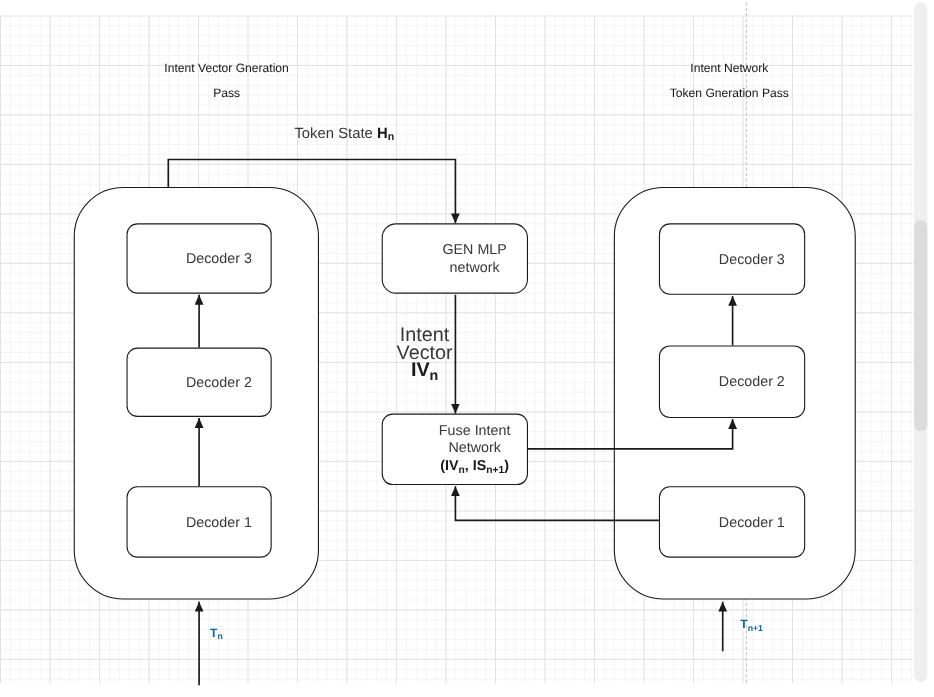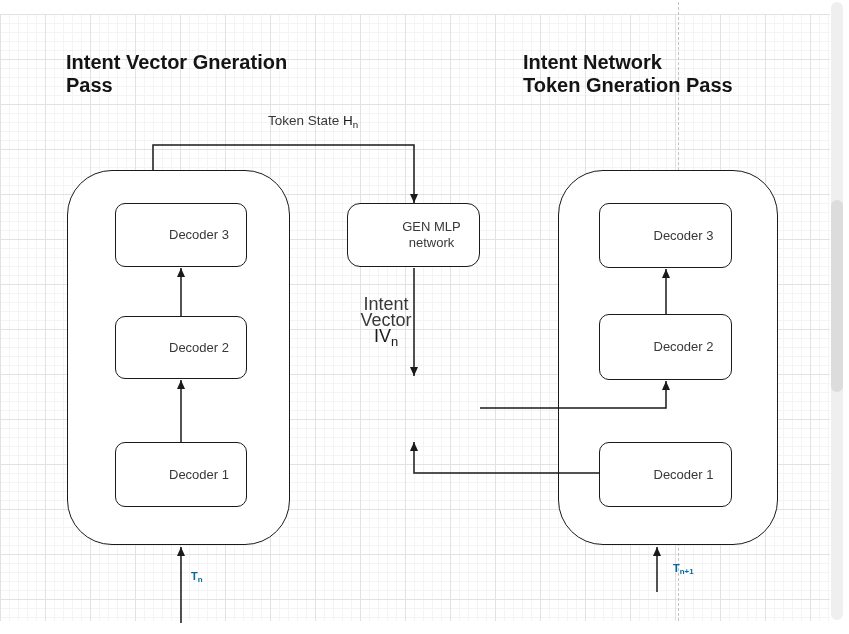--- a/index.html
+++ b/index.html
@@ -35,34 +35,34 @@
   svg.wires{position:absolute;left:0;top:0;z-index:3;}
 
   .node{
     position:absolute;background:#ffffff;border:1.4px solid #1a1a1a;
     border-radius:10px;z-index:4;box-sizing:border-box;
     display:flex;align-items:center;justify-content:center;
     font-size:13px;color:#383838;text-align:center;line-height:16px;padding-left:36px;
   }
 
   .title{
-    position:absolute;z-index:4;font-size:20px;font-weight:700;color:#141414;
-    line-height:23px;white-space:pre-line;
+    position:absolute;z-index:4;font-size:11px;font-weight:400;color:#141414;
+    text-align:center;line-height:23px;white-space:pre-line;
   }
   #left-title{left:66px;top:51px;width:280px;}
   #right-title{left:523px;top:51px;width:280px;}
 
   .freelabel{
     position:absolute;z-index:4;font-size:18px;color:#383838;
     text-align:center;line-height:16px;
   }
   #hidden-state-label{left:238px;top:113px;width:150px;font-size:13.5px;}
   #intent-vector-label{left:346px;top:296px;width:80px;}
   #intermediate-label{left:355px;top:483px;width:125px;}
-  .symline{font-weight:400;color:#1a1a1a;}
+  .symline{font-weight:700;color:#1a1a1a;}
   .inlabel{position:absolute;z-index:4;font-weight:700;font-size:11px;color:#0369a1;}
   #tn-label{left:191px;top:570px;}
   #tn1-label{left:673px;top:562px;}
   sub{font-size:0.72em;vertical-align:-0.28em;letter-spacing:0;}
 
   
   #scrollbar-track{
     position:absolute;left:831px;top:2px;width:12px;height:618px;
     background:#efefef;border-radius:6px;z-index:5;
   }
@@ -99,20 +99,27 @@
       <path d="M181,623 V547" marker-end="url(#ah)"></path>
       <path d="M657,592 V547" marker-end="url(#ah)"></path>
     </g>
   </svg>
 
   <div class="node" style="left:115px;top:203px;width:132px;height:64px;">Decoder 3</div>
   <div class="node" style="left:115px;top:316px;width:132px;height:63px;">Decoder 2</div>
   <div class="node" style="left:115px;top:442px;width:132px;height:65px;">Decoder 1</div>
 
   <div class="node" style="left:347px;top:203px;width:133px;height:64px;border-radius:13px;">GEN MLP network</div>
+  <div class="node" style="left:347px;top:376px;width:133px;height:65px;">
+    <div>
+      <span>Fuse Intent</span><br>
+      <span>Network</span><br>
+      <span class="symline"><span>(IV</span><sub>n</sub><span>, IS</span><sub>n+1</sub><span>)</span></span>
+    </div>
+  </div>
 
   <div class="node" style="left:599px;top:203px;width:133px;height:65px;">Decoder 3</div>
   <div class="node" style="left:599px;top:314px;width:133px;height:66px;">Decoder 2</div>
   <div class="node" style="left:599px;top:442px;width:133px;height:65px;">Decoder 1</div>
 
   <div class="title" id="left-title">Intent Vector Gneration
 Pass</div>
   <div class="title" id="right-title">Intent Network
 Token Gneration Pass</div>
 

